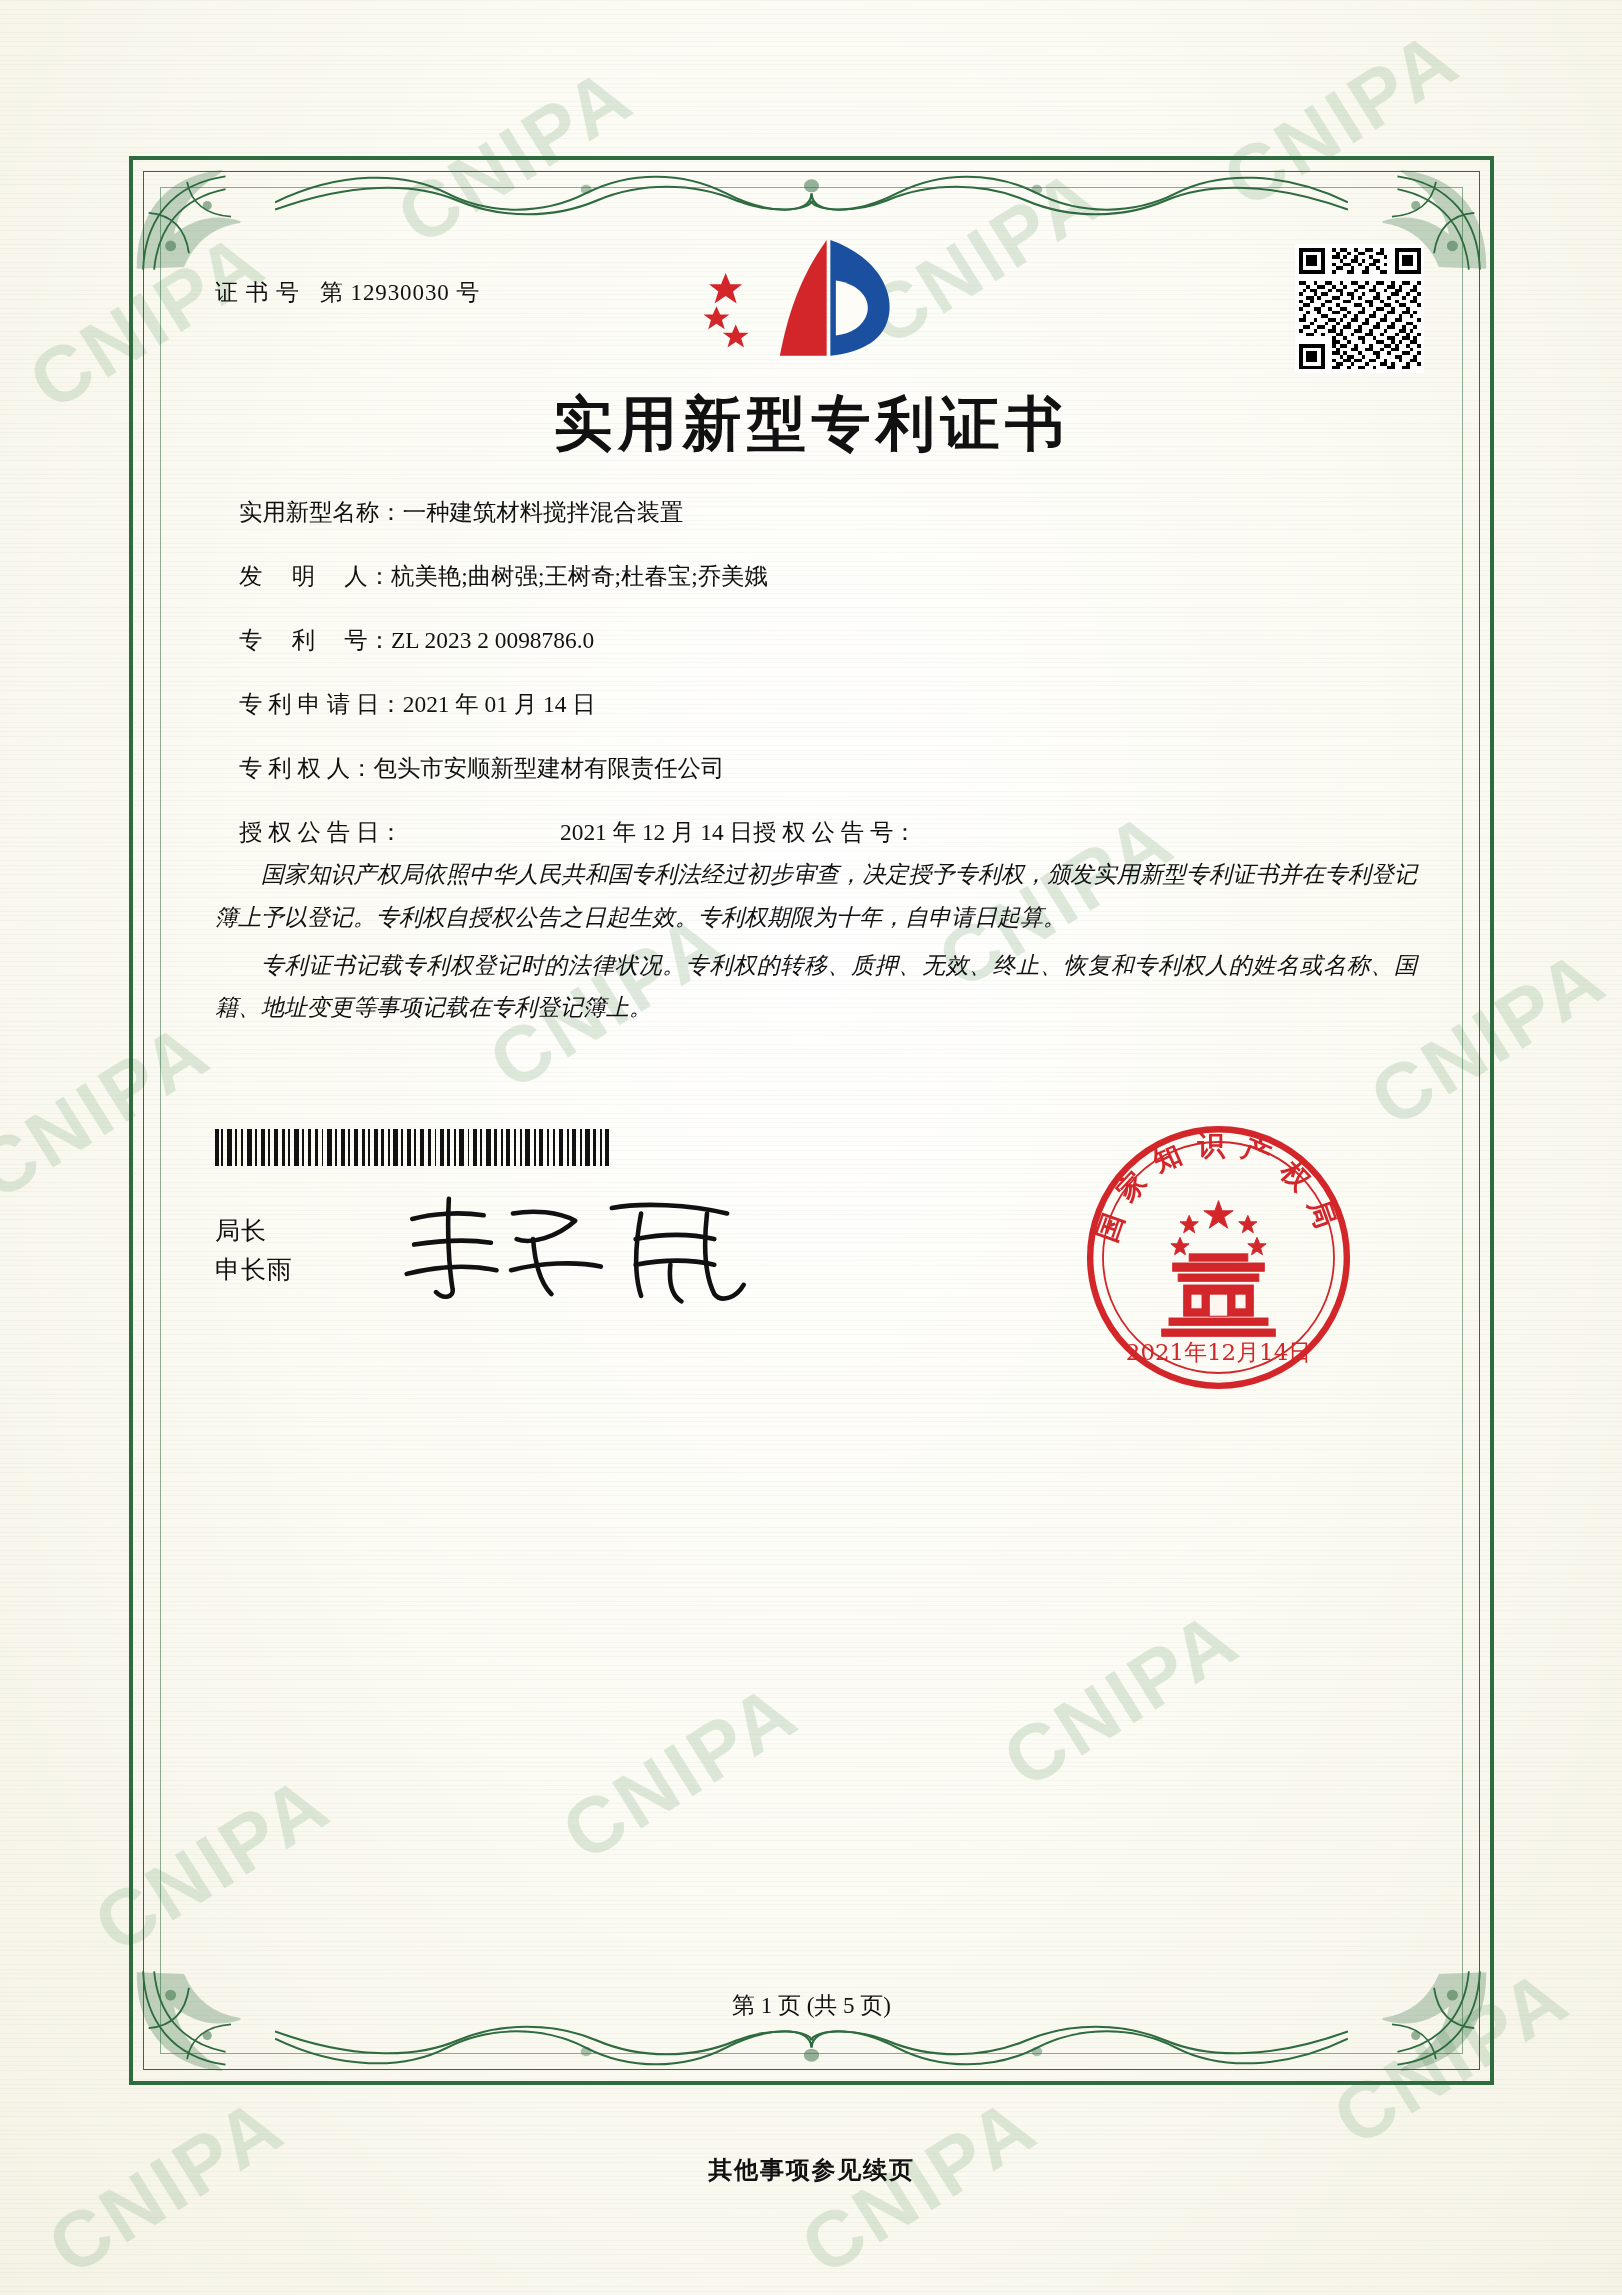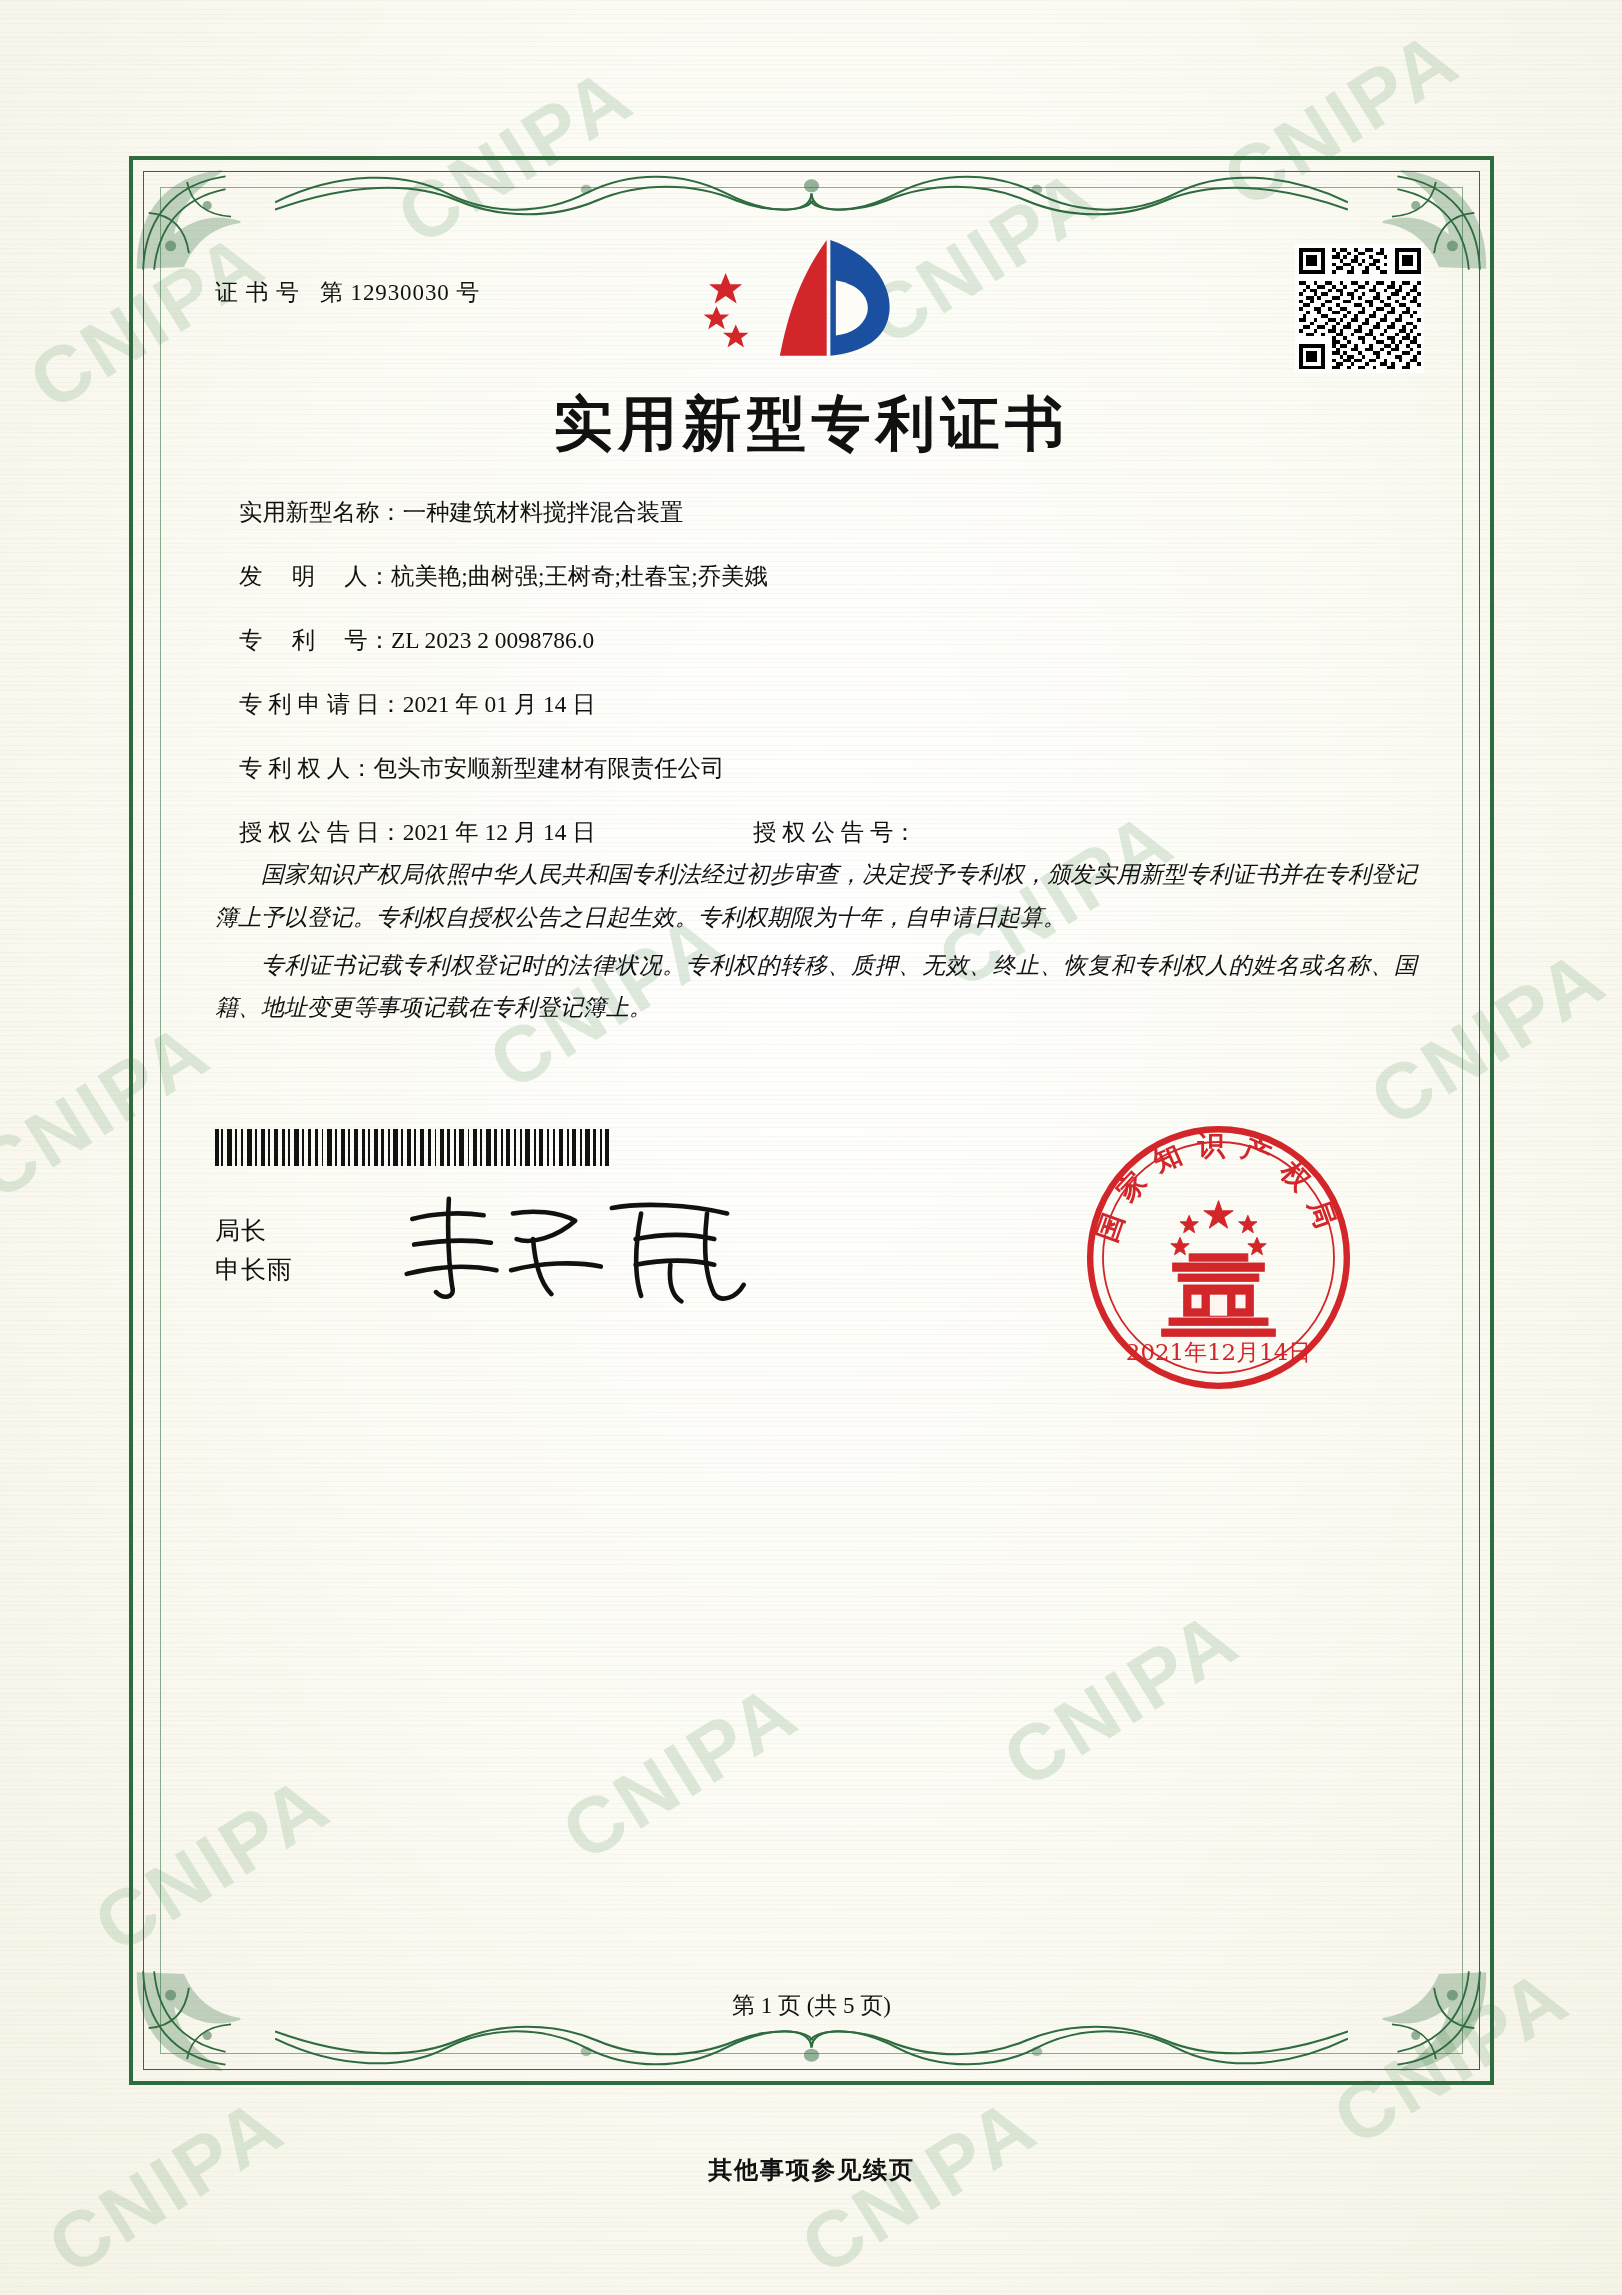--- a/index.html
+++ b/index.html
@@ -167,20 +167,21 @@
   .field-label {
     flex: 0 0 auto;
     white-space: pre;
   }
   .field-value {
     flex: 1 1 auto;
     white-space: pre-wrap;
   }
   .field-row.two-col {
     margin-bottom: 26px;
+    text-align: right;
   }
   .col-left { display: flex; flex: 0 0 514px; }
   .col-right { display: flex; flex: 1 1 auto; }
 
   .paragraphs {
     position: absolute;
     left: 31px;
     right: 22px;
     top: 643px;
     font-size: 23px;

